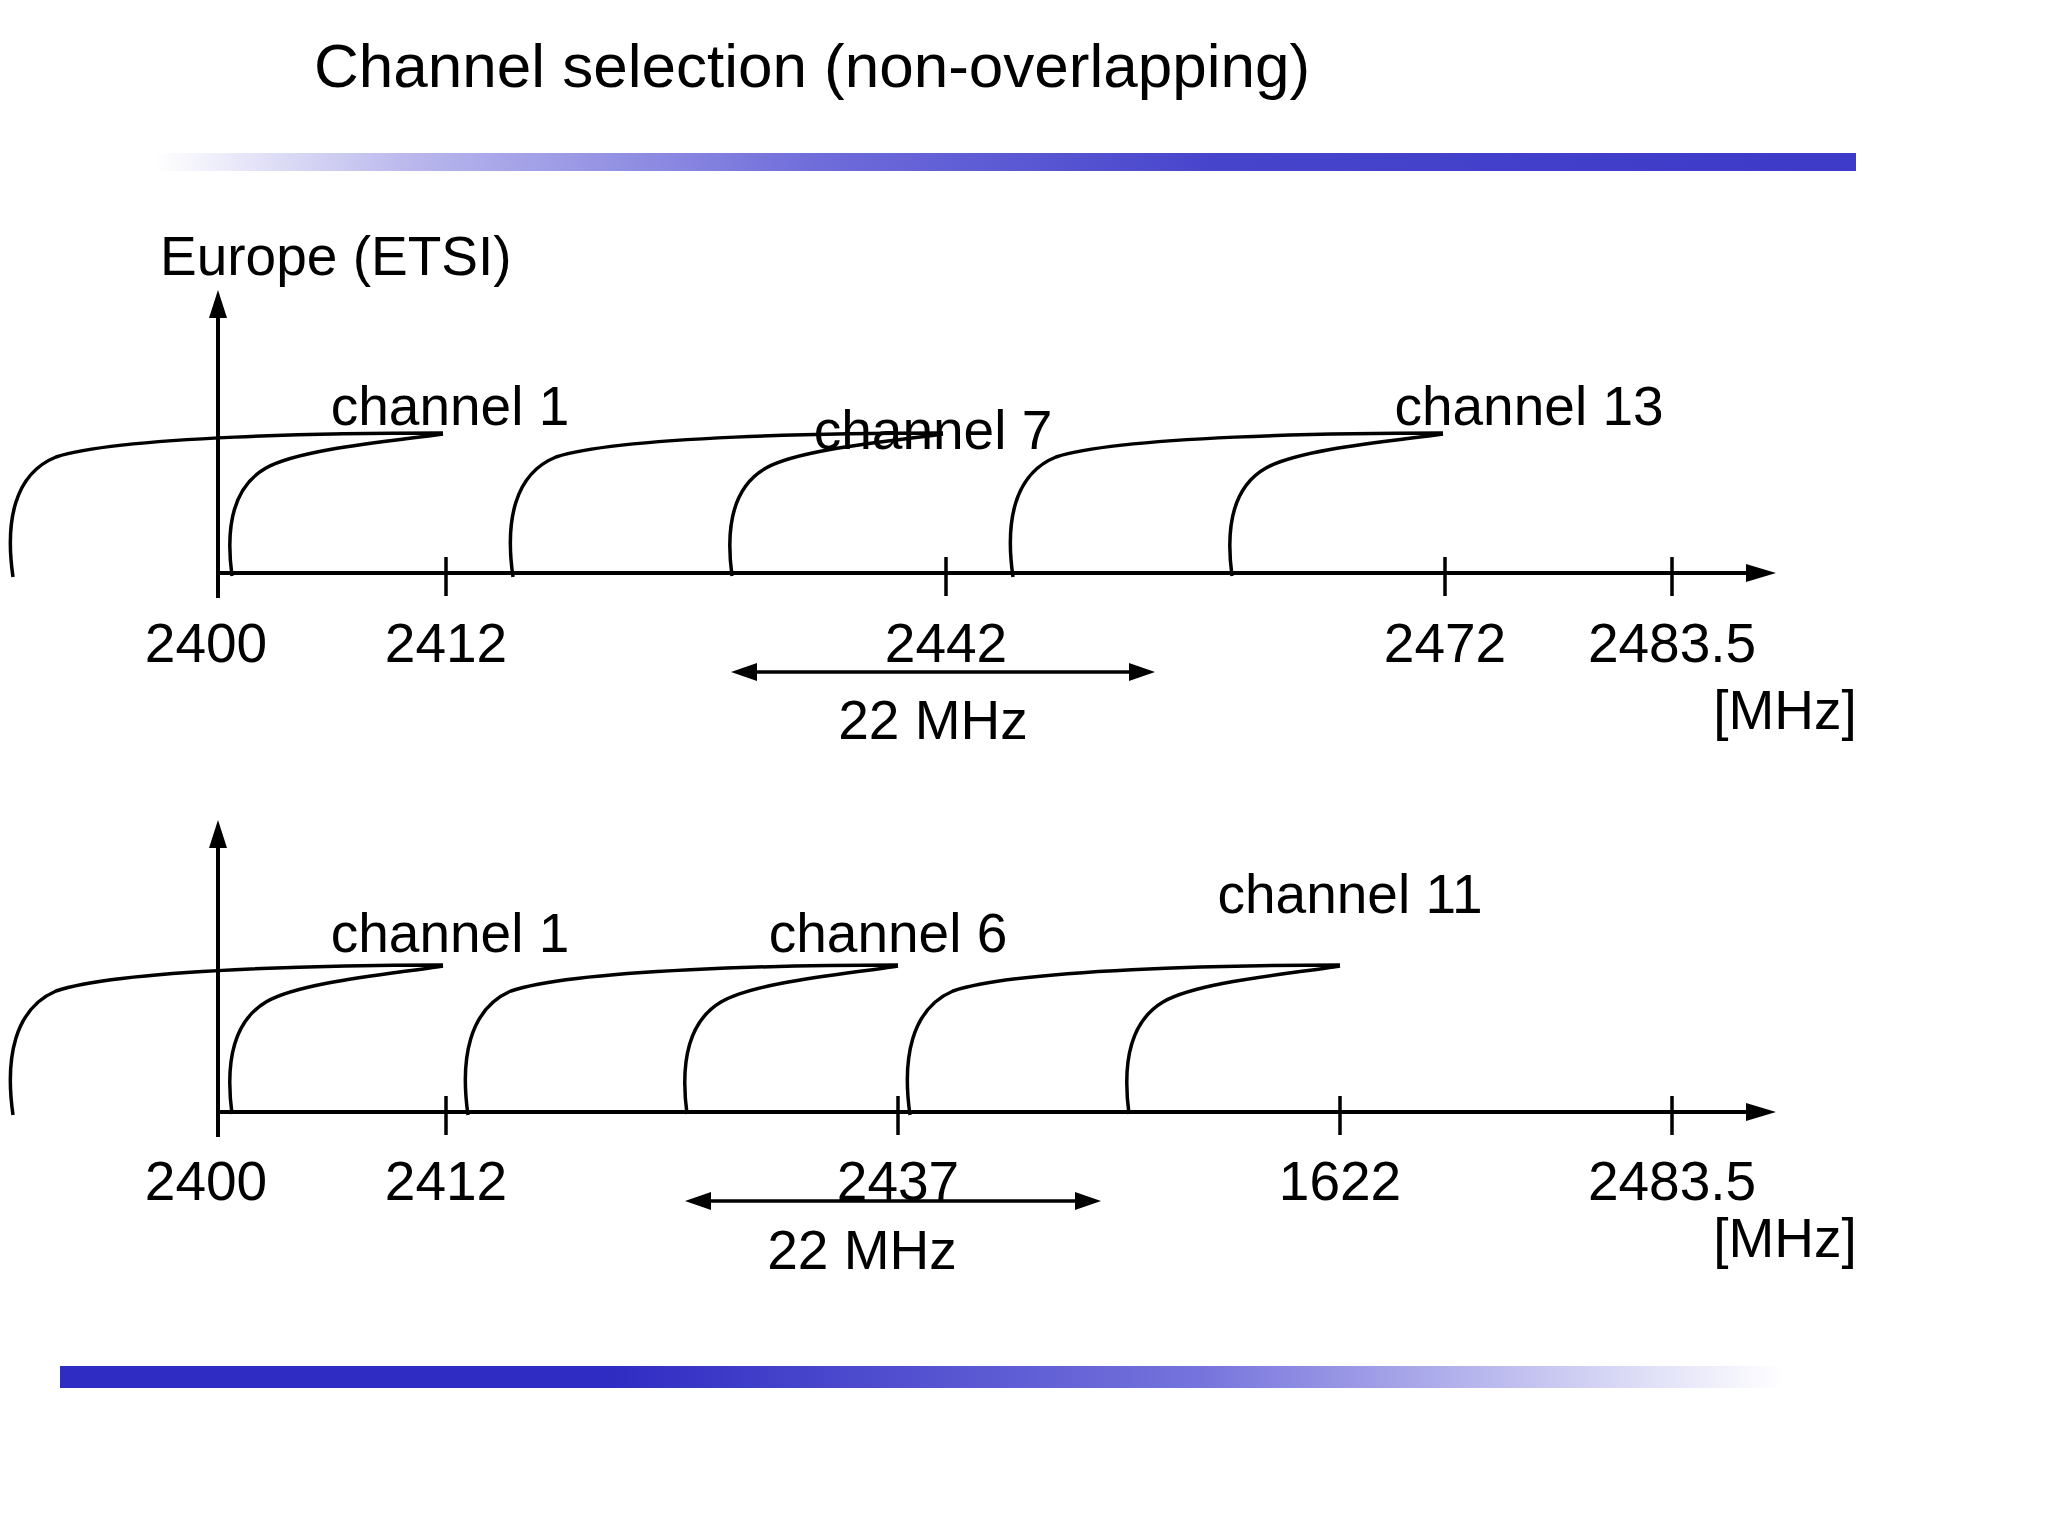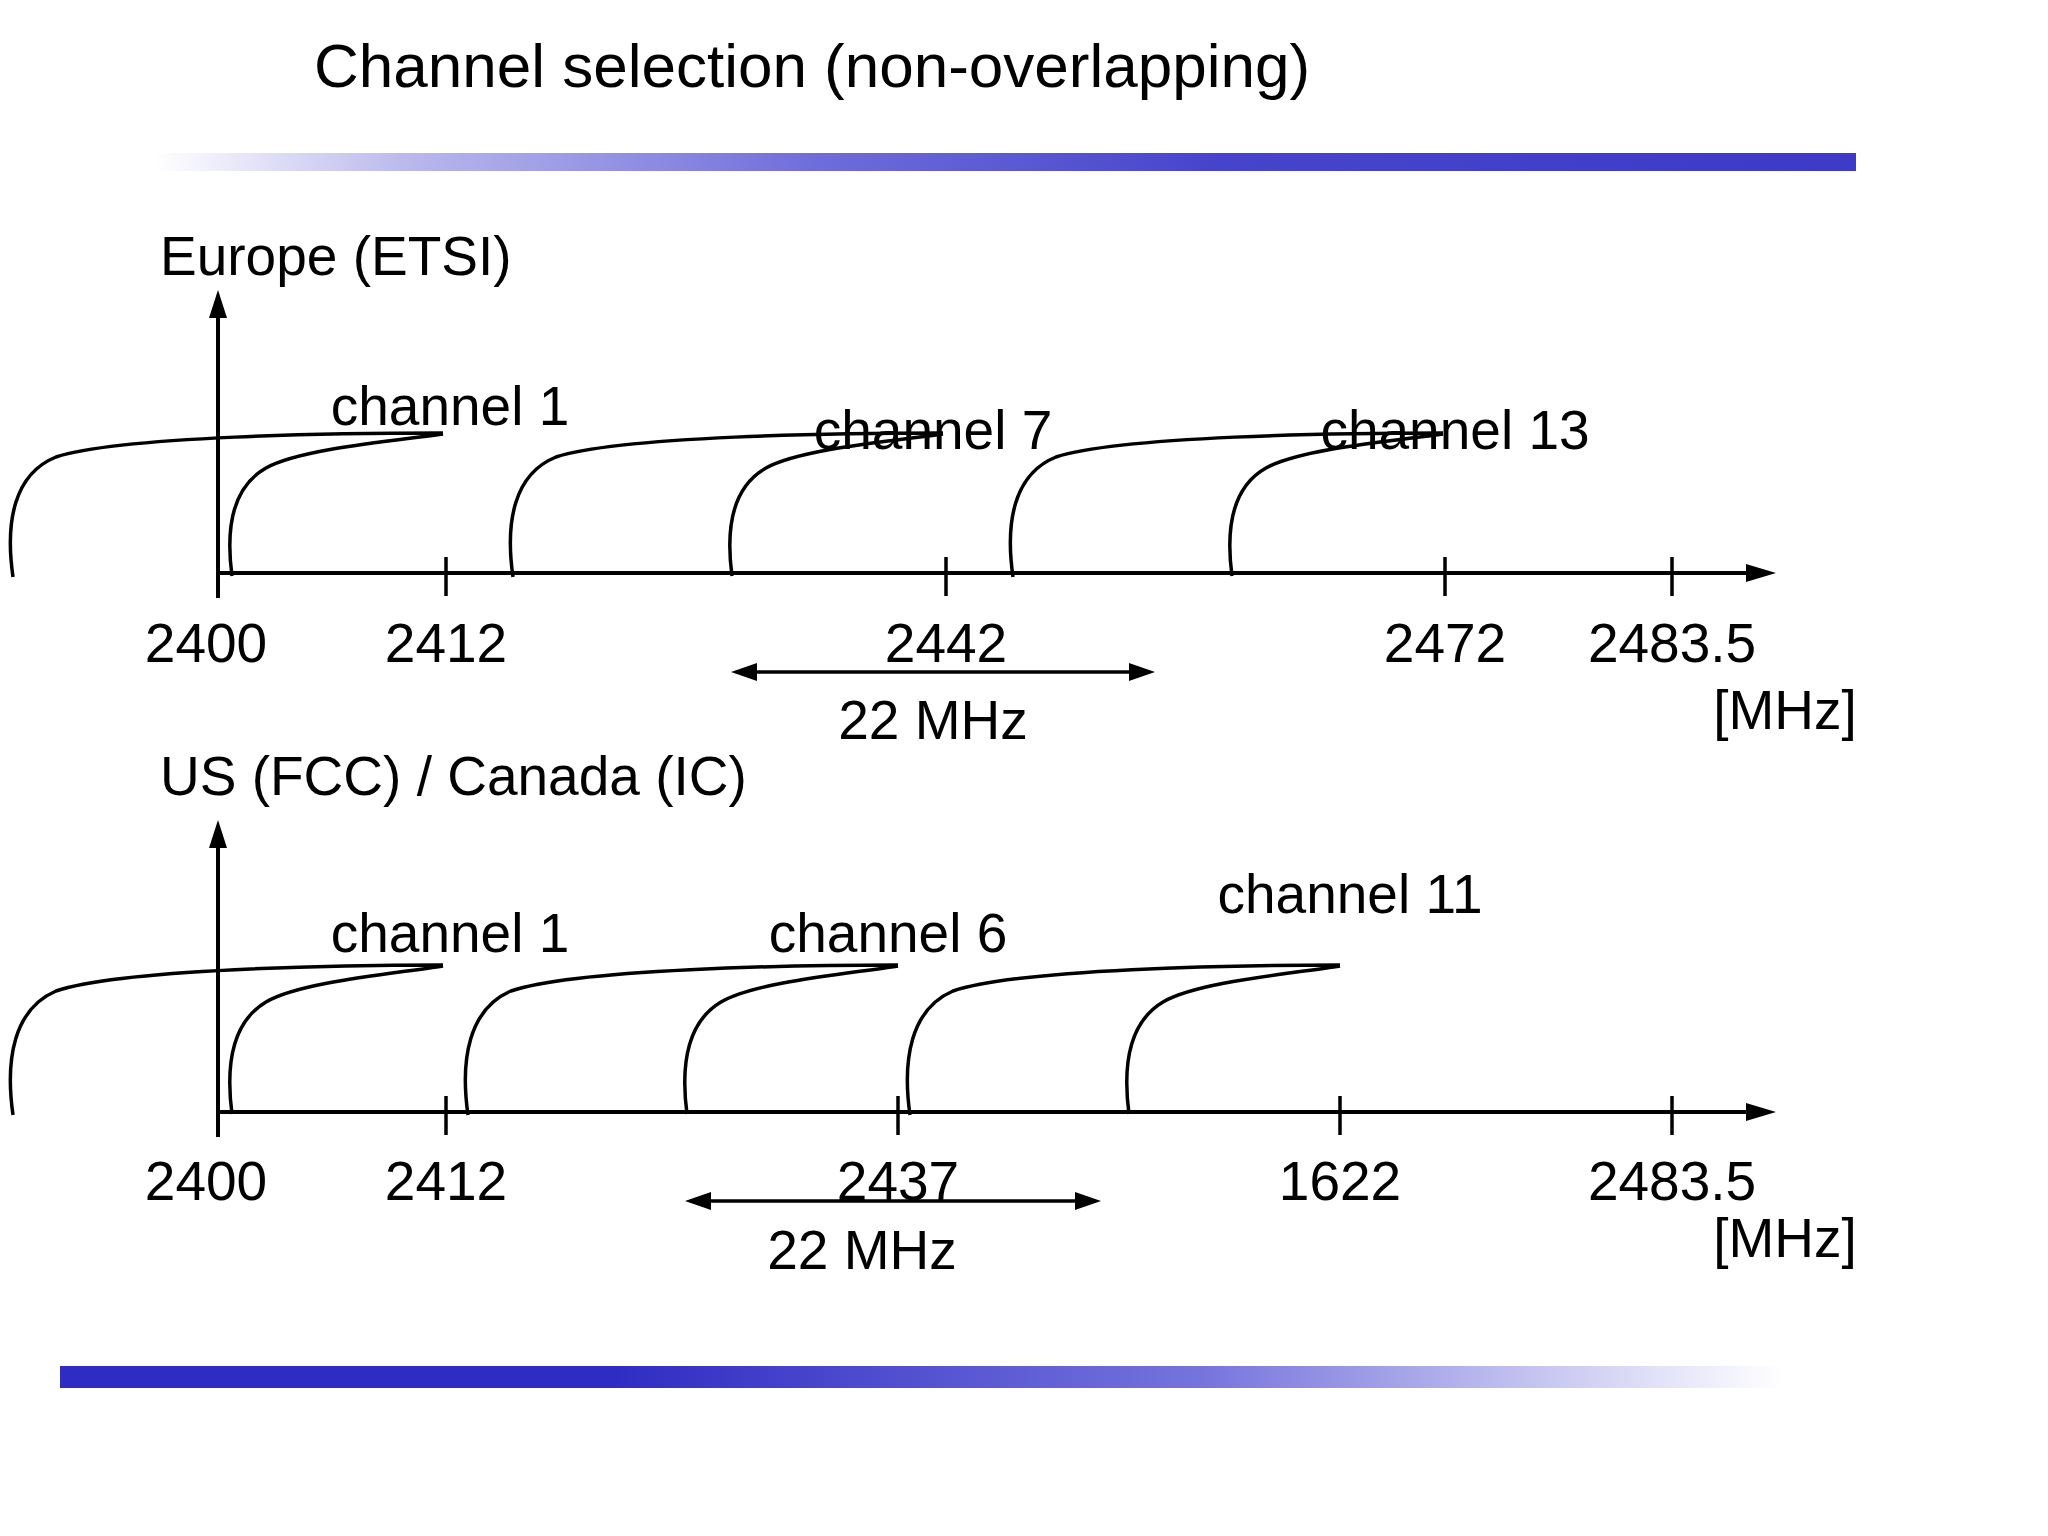--- a/index.html
+++ b/index.html
@@ -98,32 +98,31 @@
         <polygon points="685,1201 711,1192 711,1210" fill="#000"></polygon>
         <polygon points="1101,1201 1075,1192 1075,1210" fill="#000"></polygon>
       </g>
     </g>
   </svg>
 
   <div class="lbl" style="left:160px;top:226px;">Europe (ETSI)</div>
 
   <div class="lbl centered" style="left:450px;top:376px;">channel 1</div>
   <div class="lbl centered" style="left:933px;top:376px;margin-top:24px;">channel 7</div>
-  <div class="lbl centered" style="left:1455px;top:376px;margin-top:24px;">channel 13</div>
+  <div class="lbl centered" style="left:1529px;top:376px;">channel 13</div>
 
   <div class="lbl centered" style="left:206px;top:613px;">2400</div>
   <div class="lbl centered" style="left:446px;top:613px;">2412</div>
   <div class="lbl centered" style="left:946px;top:613px;text-align:right;">2442</div>
   <div class="lbl centered" style="left:1445px;top:613px;">2472</div>
   <div class="lbl centered" style="left:1672px;top:613px;">2483.5</div>
 
   <div class="lbl centered" style="left:933px;top:690px;">22 MHz</div>
   <div class="lbl centered" style="left:1785px;top:680px;">[MHz]</div>
 
-  <div class="lbl" style="left:160px;top:746px;">US (FCC) / Canada (IC)</div>
 
   <div class="lbl centered" style="left:450px;top:903px;">channel 1</div>
   <div class="lbl centered" style="left:888px;top:903px;">channel 6</div>
   <div class="lbl centered" style="left:1350px;top:864px;">channel 11</div>
 
   <div class="lbl centered" style="left:206px;top:1151px;">2400</div>
   <div class="lbl centered" style="left:446px;top:1151px;">2412</div>
   <div class="lbl centered" style="left:898px;top:1151px;">2437</div>
   <div class="lbl centered" style="left:1340px;top:1151px;">1622</div>
   <div class="lbl centered" style="left:1672px;top:1151px;">2483.5</div>

